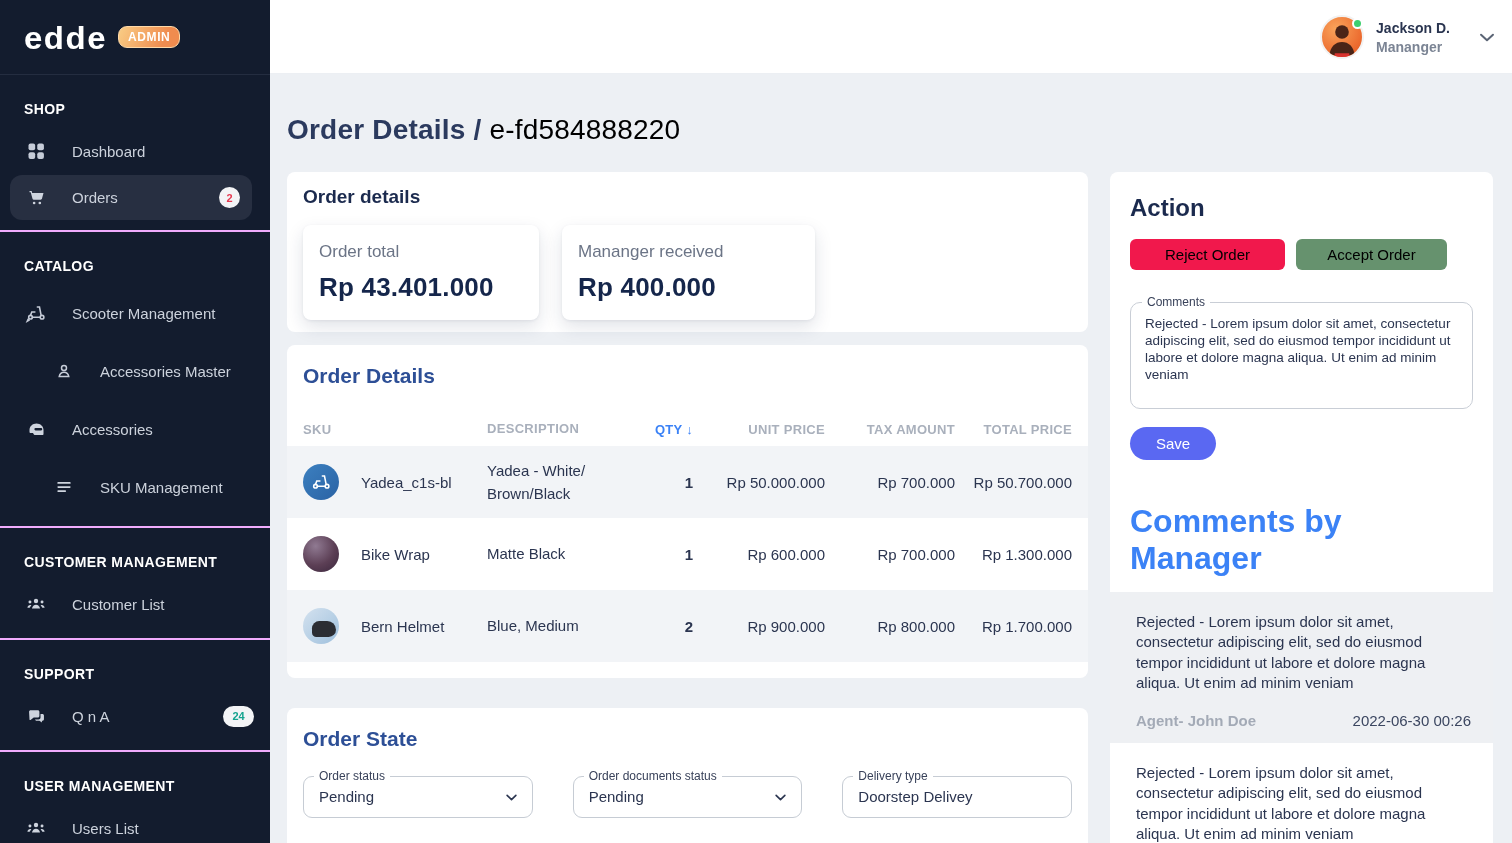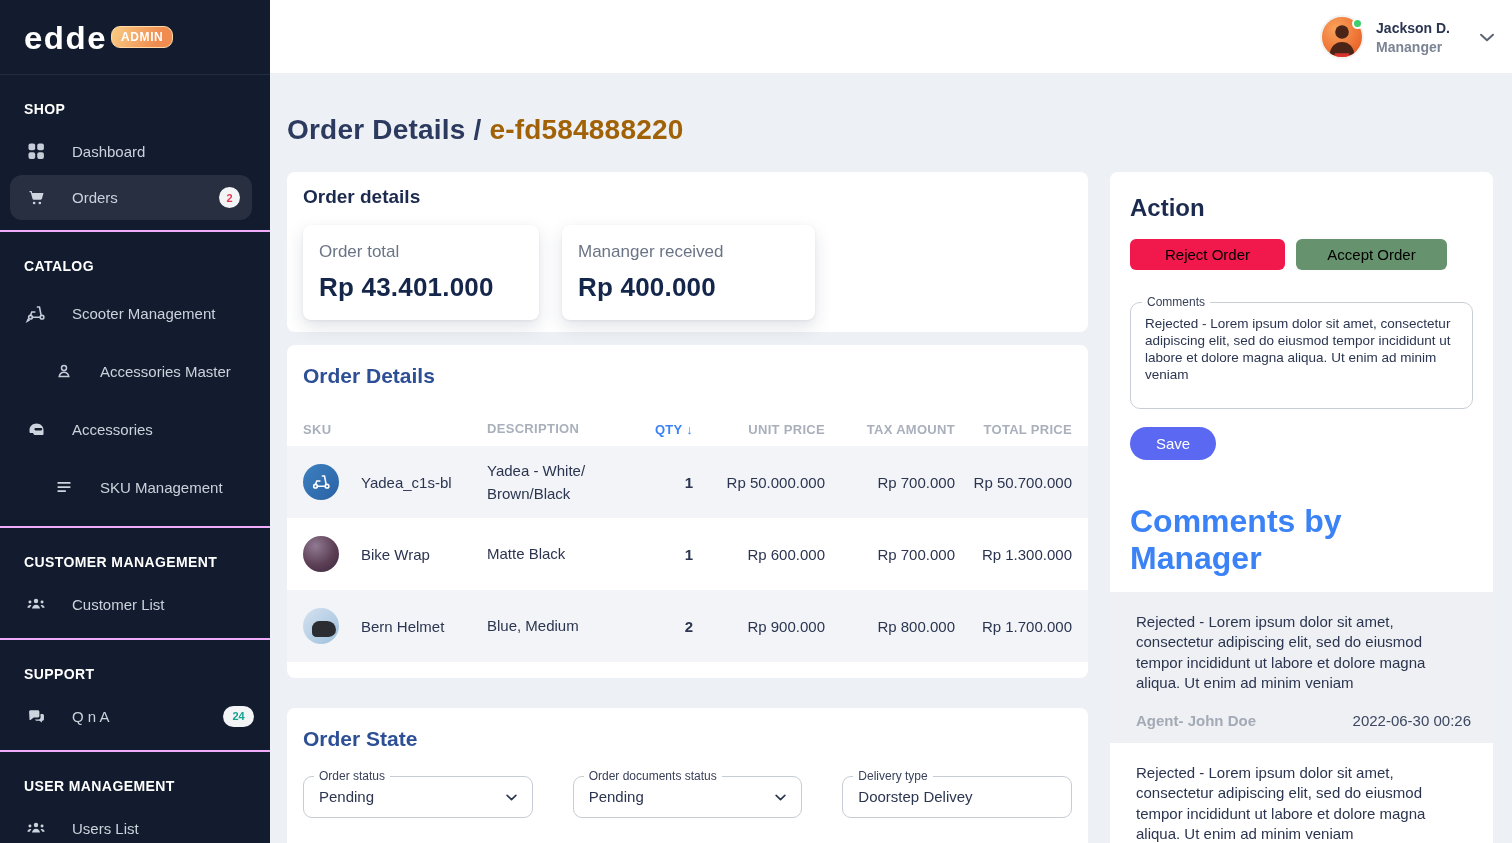--- a/index.html
+++ b/index.html
@@ -6,21 +6,21 @@
   html,body { width:1512px; height:843px; }
   body {
     font-family: "Liberation Sans", sans-serif;
     background:#edf0f4;
     overflow:hidden;
   }
   .app { position:relative; width:1512px; height:843px; overflow:hidden; background:#edf0f4; }
 
   
   .sidebar { position:absolute; left:0; top:0; width:270px; height:843px; background:#131c2e; color:#ccd2dc; z-index:5; }
-  .logo-row { display:flex; align-items:center; gap:4px; height:75px; padding:0 24px; border-bottom:1px solid #242d40; }
+  .logo-row { display:flex; align-items:center; gap:11px; height:75px; padding:0 24px; border-bottom:1px solid #242d40; }
   .logo-text { color:#fff; font-size:33px; font-weight:800; letter-spacing:1.5px; line-height:1; transform:scaleY(.96); }
   .admin-badge { background:linear-gradient(115deg,#f9cd85,#f08c4f 75%); color:#fff; border:1px solid #ffd9a8;
      border-radius:9px; font-size:12px; font-weight:700; padding:3px 9px; letter-spacing:.6px; }
   .nav-section { border-bottom:2px solid #f0abfc; padding-bottom:10px; }
   .nav-section.last { border-bottom:none; }
   .nav-title { padding:26px 24px 10px; font-size:14px; font-weight:700; color:#fff; letter-spacing:.4px; }
   .nav-item { display:flex; align-items:center; height:48px; padding:0 16px 0 24px; font-size:15px; color:#ccd2dc; cursor:pointer; }
   .nav-item .nico { width:24px; display:flex; justify-content:center; margin-right:24px; flex:0 0 24px; }
   .nav-item.tall { height:58px; }
   .nav-item.sub { padding-left:52px; }
@@ -37,21 +37,21 @@
      background:radial-gradient(circle at 35% 30%, #f9a45b, #ec6a2e 70%, #d9541f); border:2px solid #f2f2f2; flex:0 0 44px; }
   .avatar svg { position:absolute; left:0; top:0; border-radius:50%; }
   .status-dot { position:absolute; right:-1px; top:1px; width:11px; height:11px; border-radius:50%; background:#3ecf6f; border:2px solid #fff; }
   .uname { font-size:14px; font-weight:700; color:#2a3550; line-height:1.45; }
   .urole { font-size:14px; color:#7b8494; font-weight:700; }
   .chev { margin-left:14px; display:flex; }
 
   
   .content { position:absolute; left:270px; top:74px; width:1242px; height:769px; background:#edf0f4; overflow:hidden; }
   .page-title { position:absolute; left:17px; top:40px; font-size:28px; font-weight:600; color:#2b3a5e; letter-spacing:.2px; }
-  .page-title .oid { color:#a16207; font-weight:700; }
+  .page-title .oid { color:#000000; font-weight:400; }
 
   .col-main { position:absolute; left:17px; top:98px; width:801px; }
   .col-right { position:absolute; left:840px; top:98px; width:383px; height:671px; background:#fff;
      border-radius:8px 8px 0 0; padding:14px 20px 0; overflow:hidden; }
 
   .card { background:#fff; border-radius:8px; }
   .card-a { padding:14px 16px 12px; }
   .card-a-title { font-size:19px; font-weight:700; color:#1b2a4e; }
   .stats { display:flex; gap:23px; margin-top:17px; }
   .stat { background:#fff; border-radius:8px; padding:17px 16px; box-shadow:0 7px 18px rgba(24,39,75,.13), 0 1px 3px rgba(24,39,75,.07); }

